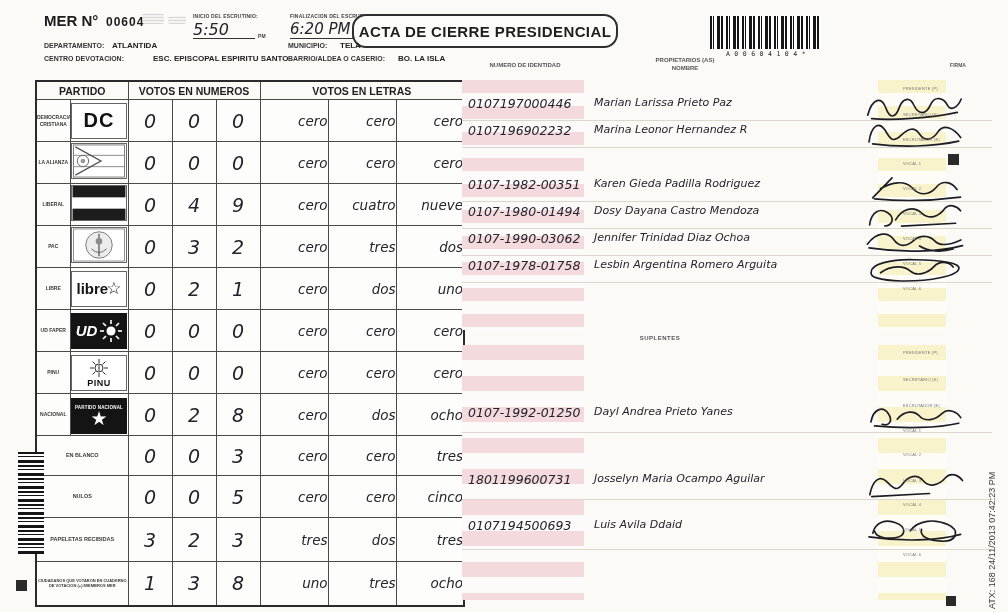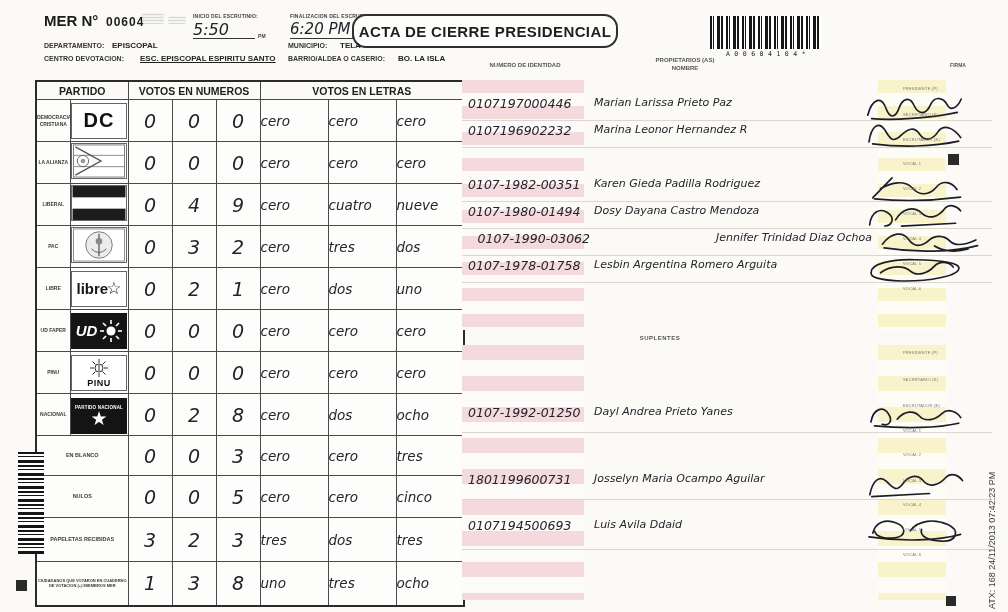--- a/index.html
+++ b/index.html
@@ -27,21 +27,21 @@
   
   table.votes{border-collapse:collapse;table-layout:fixed;width:428px;background:#fdfdfb;}
   table.votes th,table.votes td{border:1px solid #4a4a4a;padding:0;overflow:hidden;}
   table.votes{border:2px solid #2b2b2b;}
   th.vh{font-size:10.5px;font-weight:900;color:#1d1d1d;height:17px;background:#fbfaf6;}
   td.pname{font-size:5px;font-weight:bold;color:#3a3a3a;text-align:center;text-transform:uppercase;line-height:1.25;padding:1px;}
   td.plogo{text-align:center;vertical-align:middle;}
   td.merged{font-size:5.5px;font-weight:bold;color:#3a3a3a;text-align:center;text-transform:uppercase;line-height:1.3;padding:1px 2px;}
   td.dig{border-left:1px solid #9fc3da;border-right:1px solid #9fc3da;text-align:center;}
   td.dig .hand{font-size:19px;}
-  td.word{border-left:1px solid #9fc3da;text-align:left;}
+  td.word{border-left:1px solid #9fc3da;text-align:right;}
   td.word .hand{font-size:13.5px;}
   td.letras-first{border-left:1.5px solid #d89098;}
   td.num-first{border-left:1px solid #4a4a4a;}
   .logo-box{width:56px;height:36px;border:1px solid #666;background:#fff;display:inline-flex;
             align-items:center;justify-content:center;box-sizing:border-box;}
   .logo-dark{background:#141414;border:1px solid #141414;color:#fff;}
   .dc-text{font-size:20px;font-weight:900;color:#111;letter-spacing:1px;}
   .libre-text{font-size:15px;font-weight:900;color:#151515;letter-spacing:0;}
   .libre-star{font-size:17px;color:#151515;margin-left:-2px;}
   .ud-text{font-size:15px;font-weight:900;font-style:italic;color:#fff;margin-right:3px;}
@@ -91,25 +91,25 @@
   <span class="abs lbl-xs" style="left:352px;top:33px;">PM/AM</span>
 
   <div class="abs title-box" style="left:352px;top:14px;width:262px;height:30px;">
     <span>ACTA DE CIERRE PRESIDENCIAL</span>
   </div>
 
   <div class="abs barcode-top" style="left:710px;top:16px;width:112px;height:33px;"></div>
   <div class="abs barcode-label" style="left:708px;top:50px;width:120px;text-align:center;">A00604104*</div>
 
   <span class="abs lbl-s" style="left:44px;top:42px;">DEPARTAMENTO:</span>
-  <span class="abs val-s" style="left:112px;top:41px;">EPISCOPAL</span>
+  <span class="abs val-s" style="left:112px;top:41px;">ATLANTIDA</span>
   <span class="abs lbl-s" style="left:288px;top:42px;">MUNICIPIO:</span>
   <span class="abs val-s" style="left:340px;top:41px;">TELA</span>
   <span class="abs lbl-s" style="left:44px;top:55px;">CENTRO DEVOTACION:</span>
-  <span class="abs val-s" style="left:140px;top:54px;text-decoration:underline;">ESC. EPISCOPAL ESPIRITU SANTO</span>
+  <span class="abs val-s" style="left:153px;top:54px;">ESC. EPISCOPAL ESPIRITU SANTO</span>
   <span class="abs lbl-s" style="left:288px;top:55px;">BARRIO/ALDEA O CASERIO:</span>
   <span class="abs val-s" style="left:398px;top:54px;">BO. LA ISLA</span>
 
   <table class="votes abs" style="left:35px;top:80px;">
     <colgroup>
         <col style="width:34px">
         <col style="width:58px">
         <col style="width:44px">
         <col style="width:44px">
         <col style="width:44px">
@@ -375,21 +375,21 @@
     <div class="row-line"></div>
     <div class="sig-id hand">0107-1980-01494</div>
     <div class="sig-name hand">Dosy Dayana Castro Mendoza</div>
     <div class="sig-firma">
       <svg class="scribble sig-a" viewBox="0 0 110 30">
           <path d="M6 22 C8 8 18 4 26 10 C34 16 30 24 22 24 M34 18 C42 6 54 4 62 12 C70 20 80 18 88 8 C92 4 100 6 104 12"></path>
           <path d="M40 25 H98"></path>
         </svg>
     </div>
   </div>
-  <div class="sig-row" style="top:229px;height:27px;text-align:right;">
+  <div class="sig-row" style="top:229px;height:27px;">
     <div class="row-line"></div>
     <div class="sig-id hand">0107-1990-03062</div>
     <div class="sig-name hand">Jennifer Trinidad Diaz Ochoa</div>
     <div class="sig-firma">
       <svg class="scribble sig-b" viewBox="0 0 110 30">
           <path d="M4 18 C14 4 26 4 32 12 C38 20 46 20 54 12 C60 6 70 6 76 12 C82 18 92 16 104 10"></path>
           <path d="M6 22 C40 26 80 24 106 16 M60 18 C70 24 84 24 96 20"></path>
         </svg>
     </div>
   </div>

